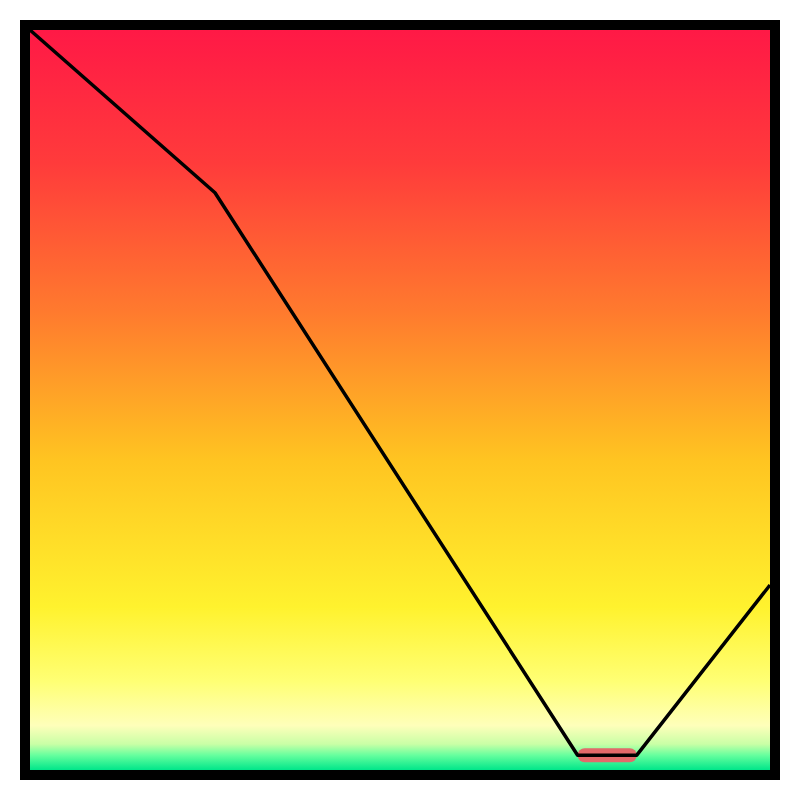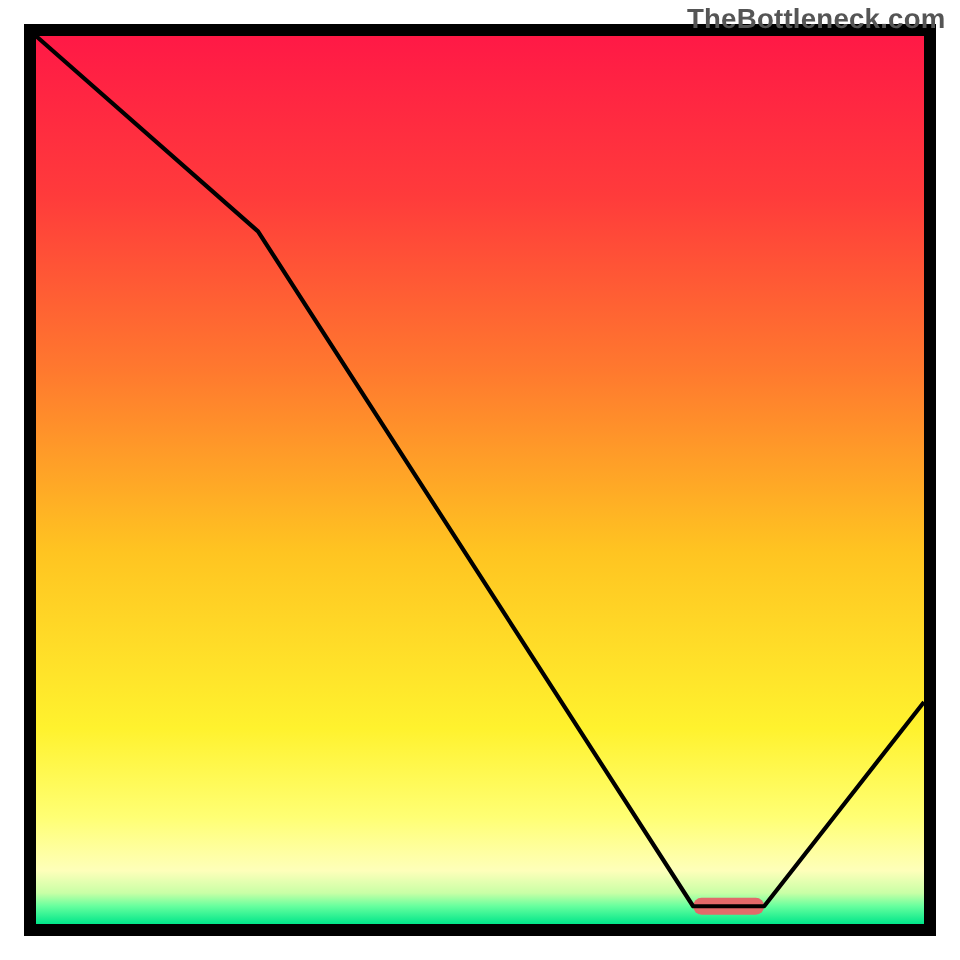--- a/index.html
+++ b/index.html
@@ -25,21 +25,20 @@
     letter-spacing: 0.2px;
   }
   svg {
     display: block;
   }
 </style>
 </head>
 <body>
 
 <div class="container">
-  <div class="watermark">TheBottleneck.com</div>
   <svg id="chart-svg" width="800" height="800" viewBox="0 0 800 800">
     <defs>
       <linearGradient id="bg-grad" x1="0" y1="0" x2="0" y2="1">
           <stop offset="0%" stop-color="#ff1946"></stop>
           <stop offset="18%" stop-color="#ff3b3b"></stop>
           <stop offset="38%" stop-color="#ff7a2e"></stop>
           <stop offset="57.99999999999999%" stop-color="#ffc421"></stop>
           <stop offset="78%" stop-color="#fff22e"></stop>
           <stop offset="88%" stop-color="#ffff74"></stop>
           <stop offset="94%" stop-color="#feffba"></stop>

